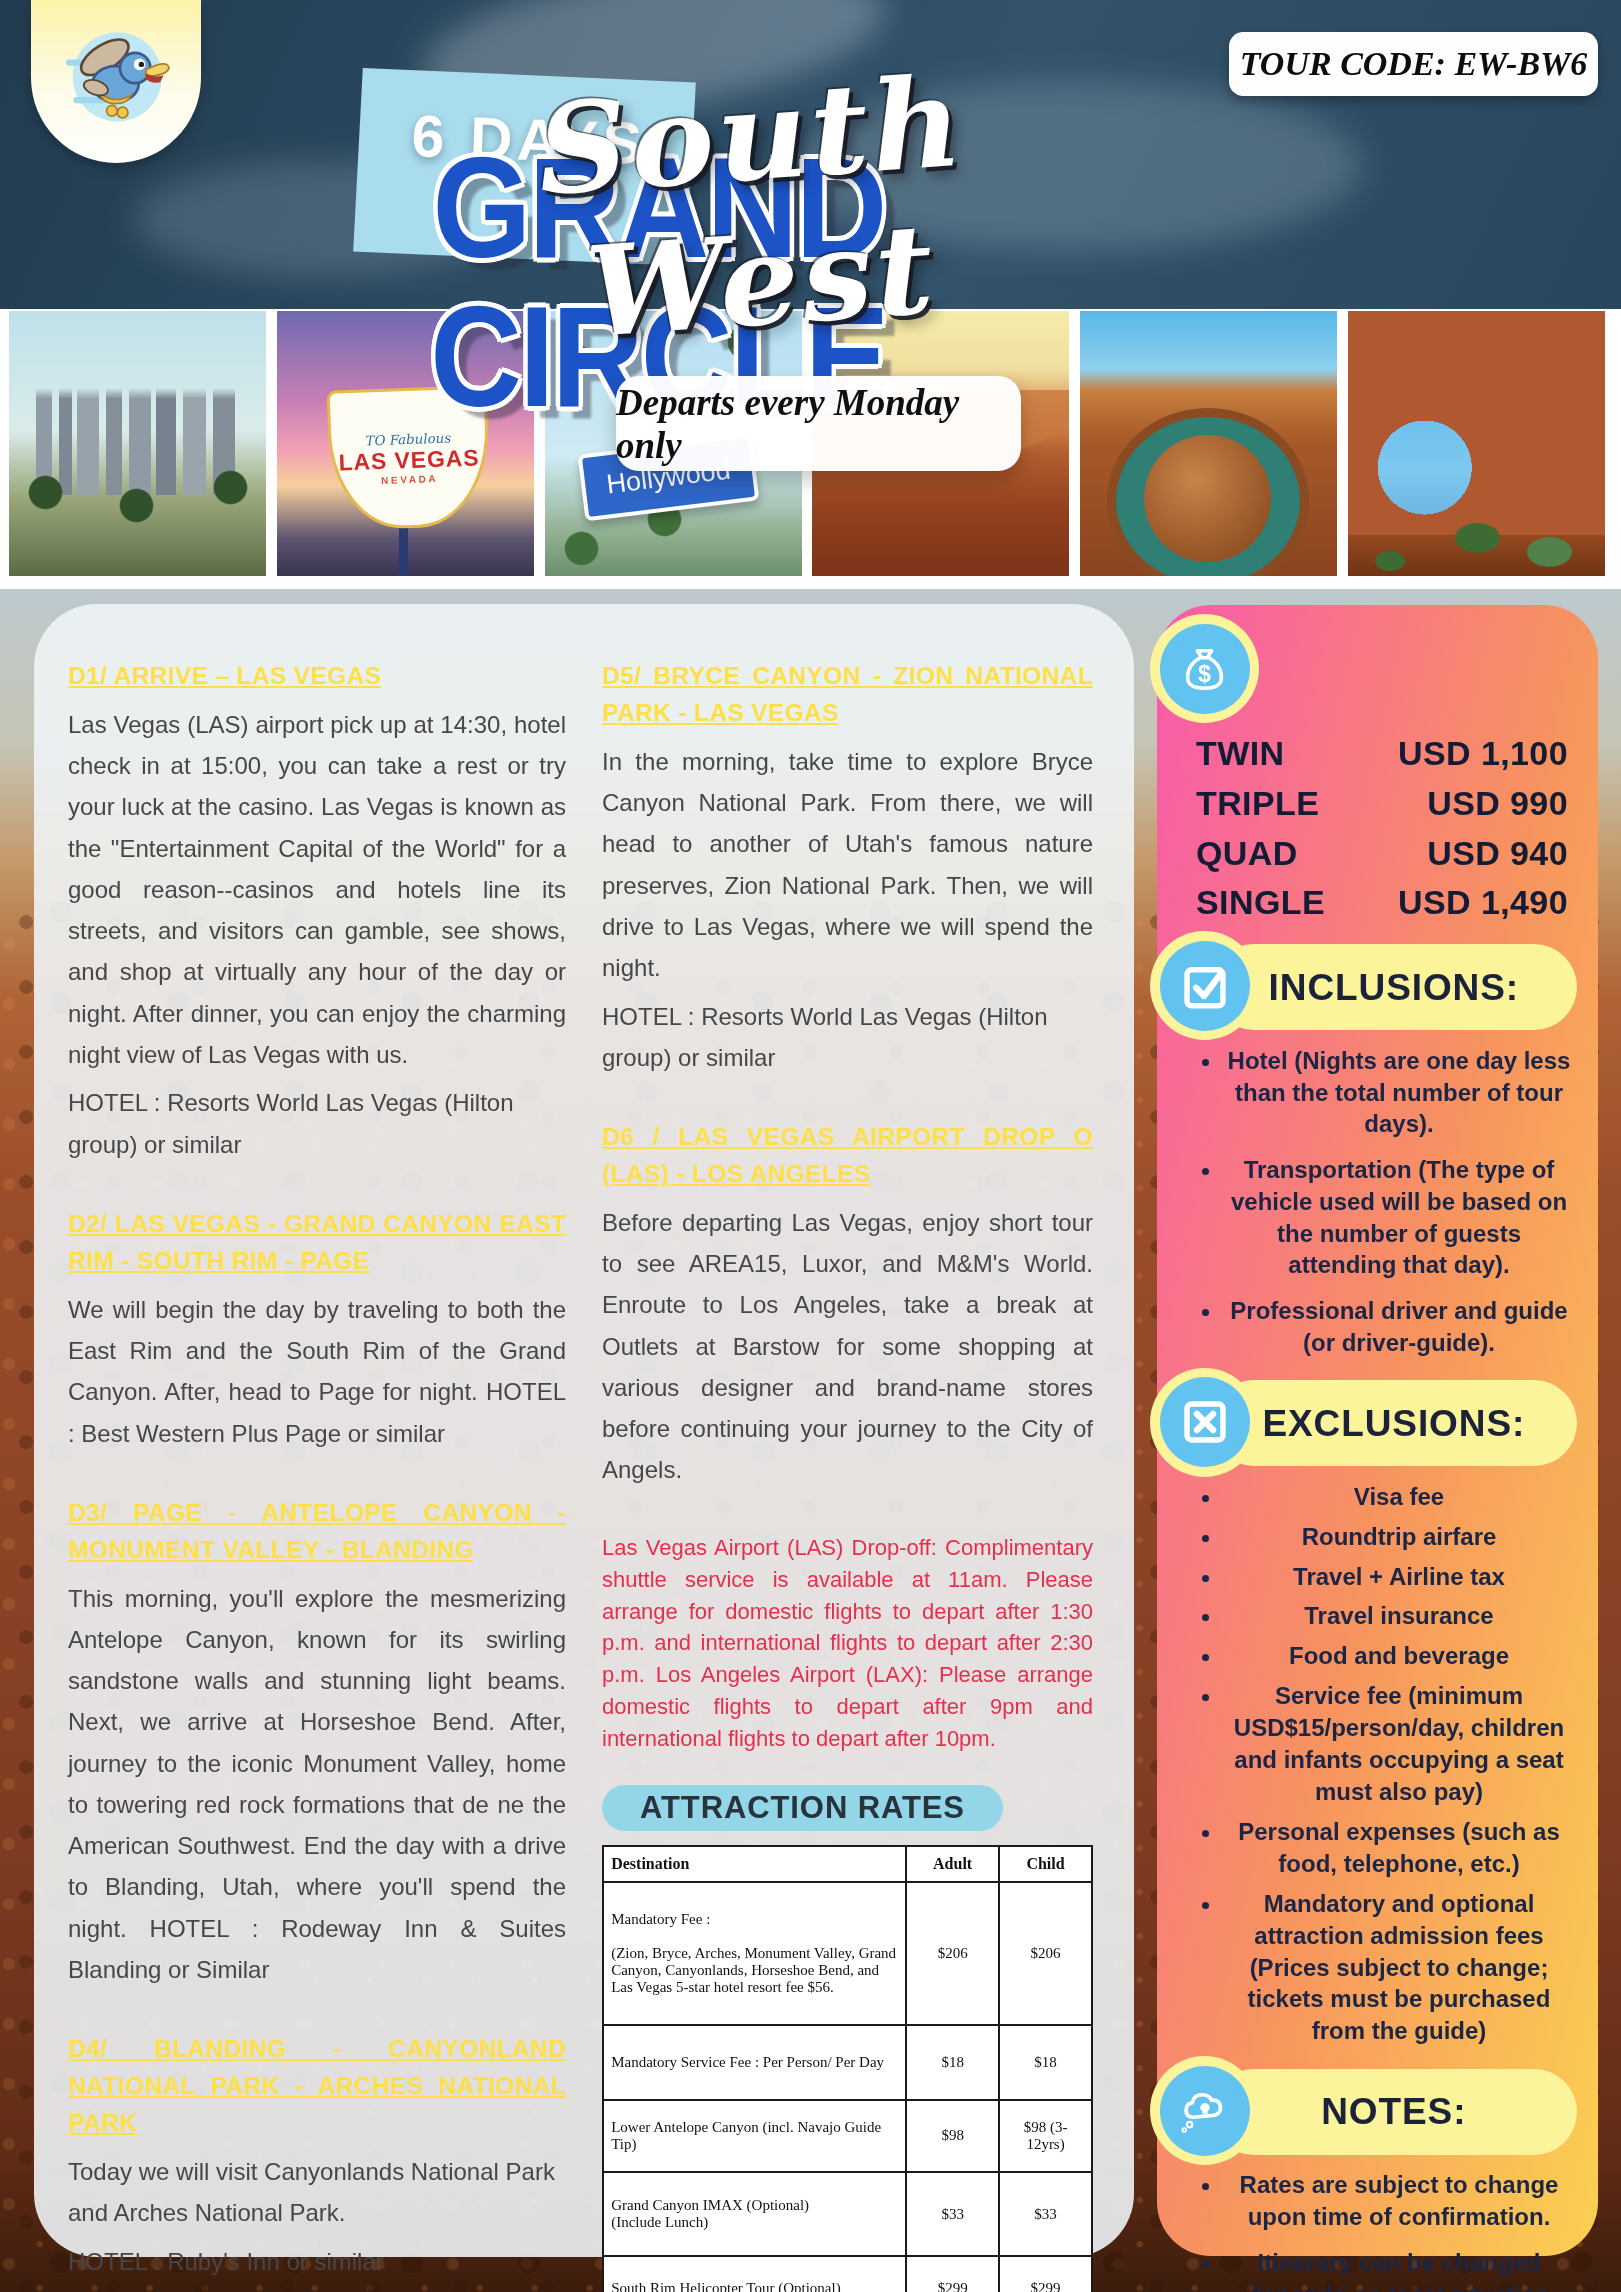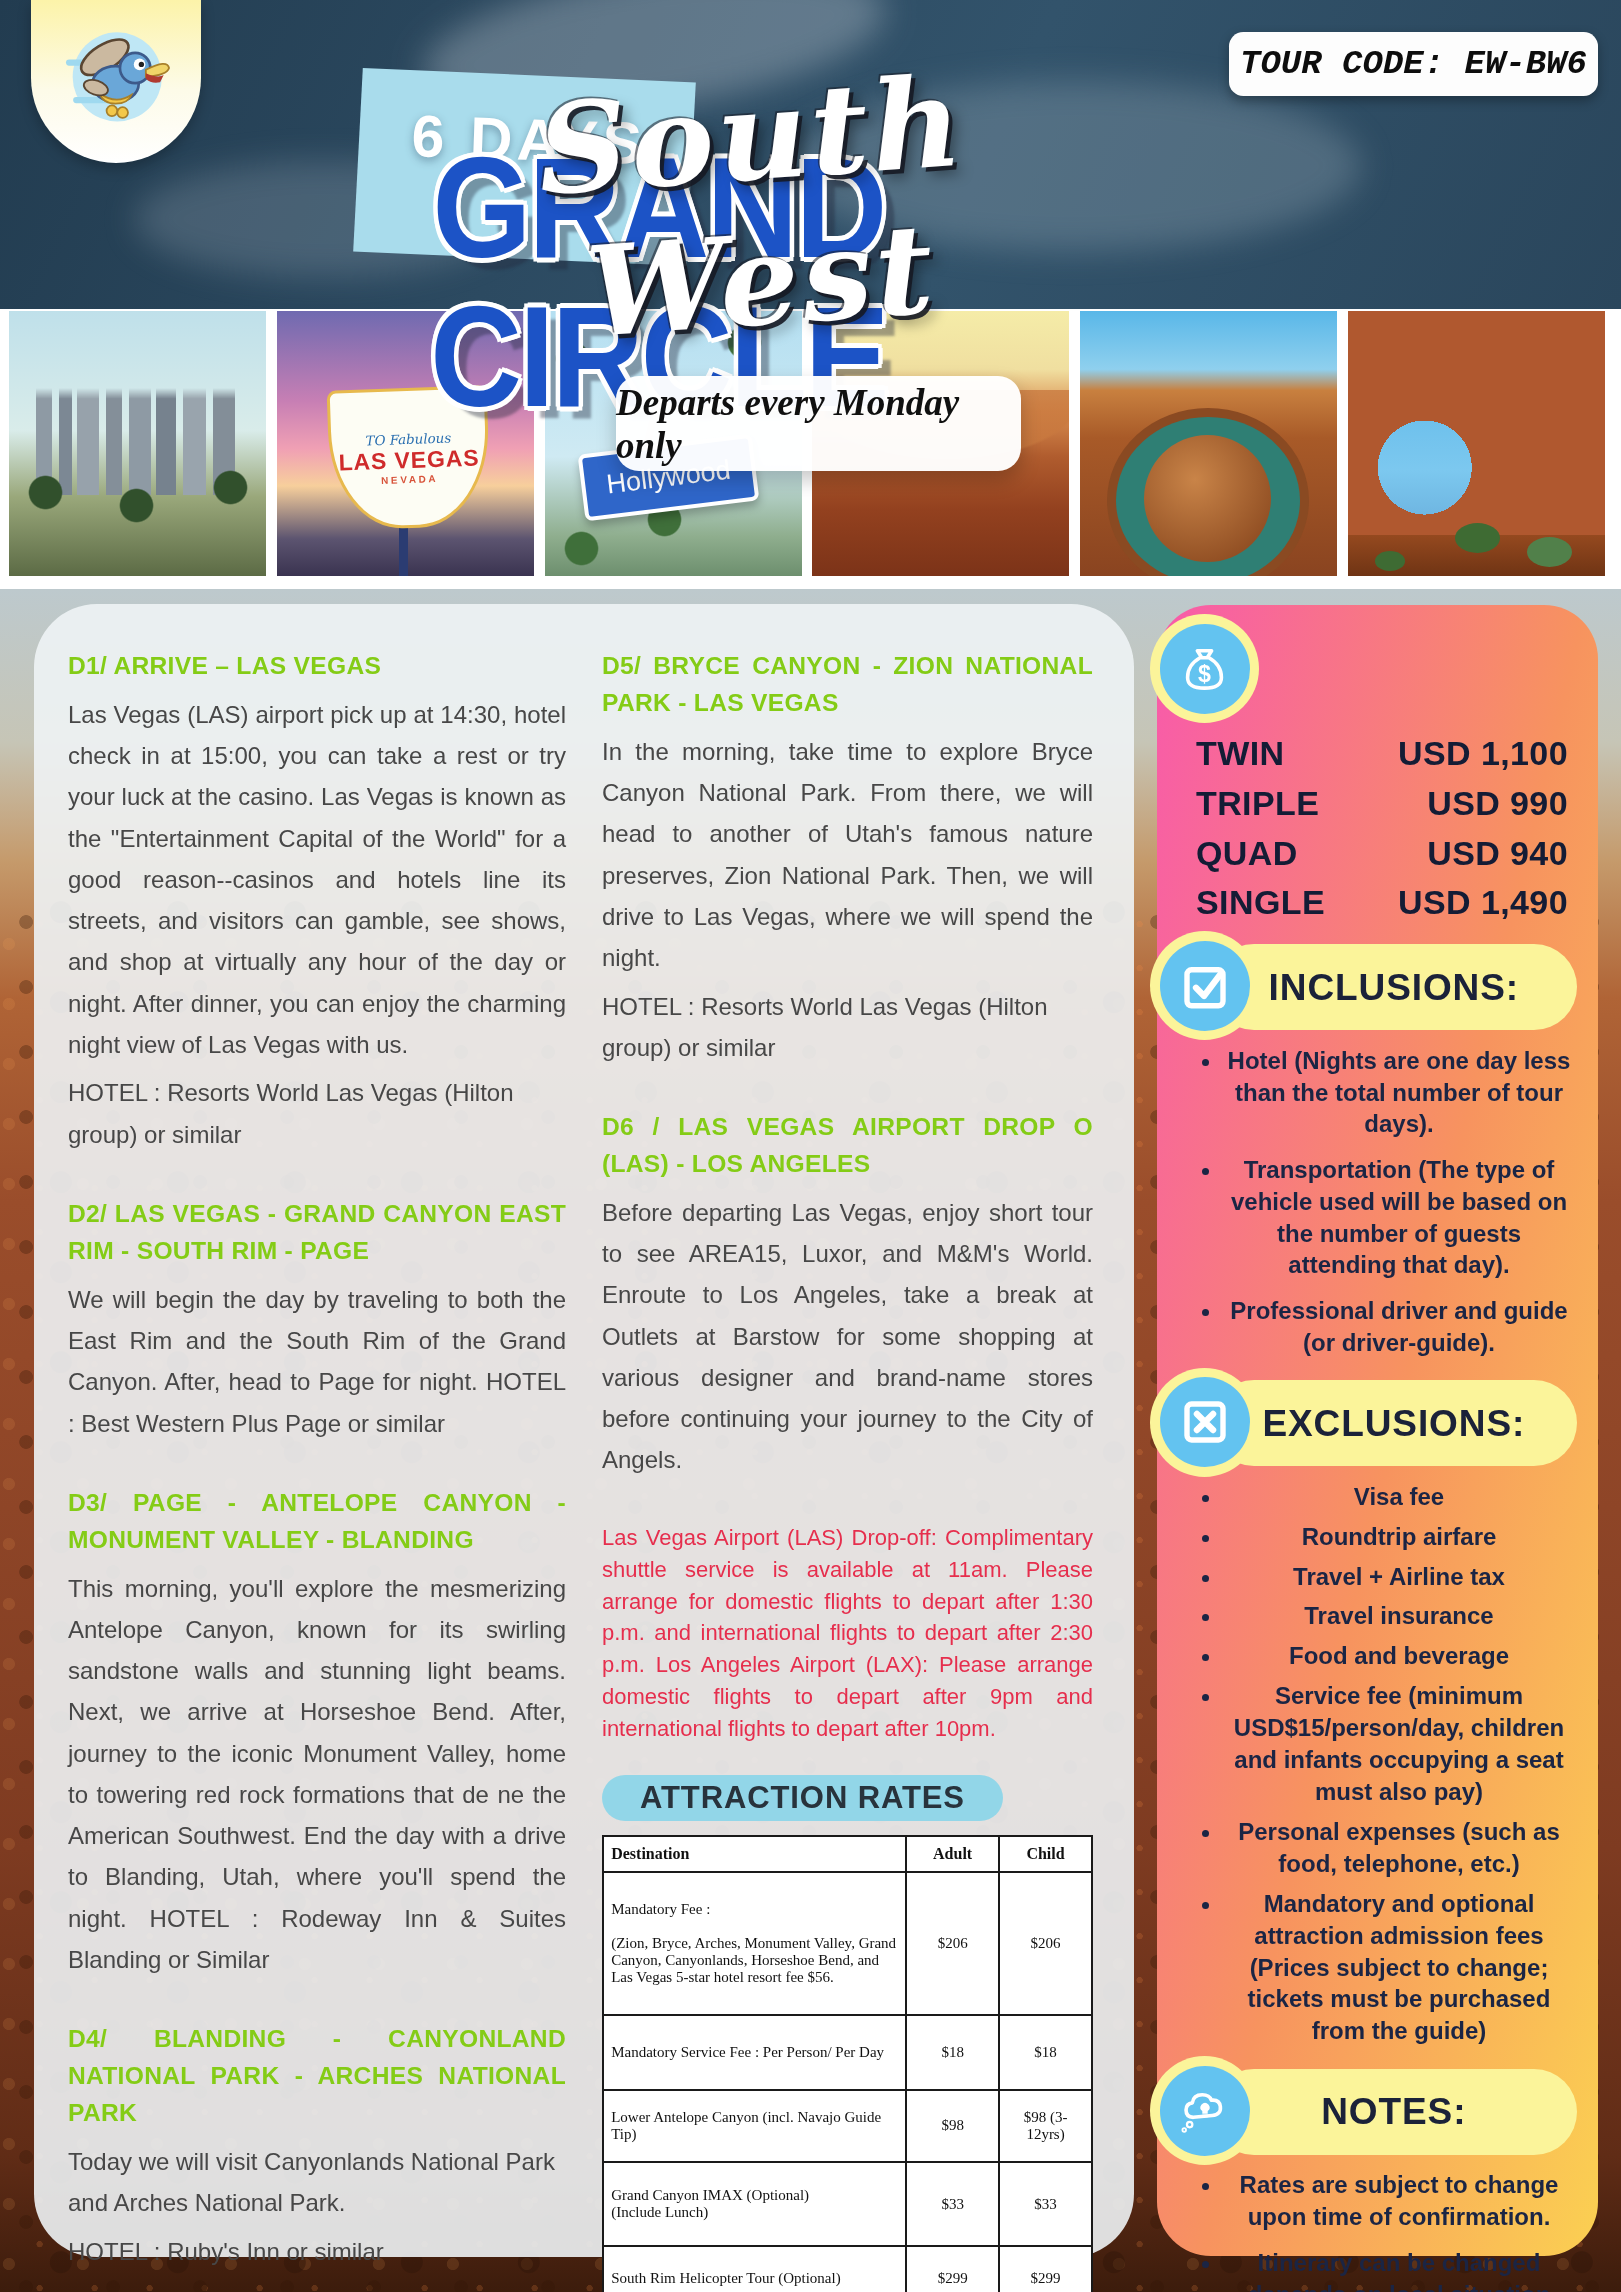--- a/index.html
+++ b/index.html
@@ -40,21 +40,21 @@
     text-shadow:3.6px 4.5px 0 rgba(22,26,36,.9),-1.8px -1.8px 0 rgba(22,26,36,.55),7.2px 9px 12.5px rgba(0,0,0,.35);}
   .title-main{position:absolute;left:202px;top:150px;width:913px;z-index:4;text-align:center;
     font-size:127px;font-weight:900;color:#1c53c6;letter-spacing:-2.7px;line-height:1.05;
     transform:scaleY(1.12);
     text-shadow:4.5px 0 0 #fff,-4.5px 0 0 #fff,0 4.5px 0 #fff,0 -4.5px 0 #fff,
       3.6px 3.6px 0 #fff,-3.6px 3.6px 0 #fff,3.6px -3.6px 0 #fff,-3.6px -3.6px 0 #fff,
       12.5px 10.7px 2.7px rgba(35,40,60,.40);}
   .tour-code{position:absolute;left:1229px;top:32px;width:369px;height:64px;z-index:6;
     background:#fdfdfd;border-radius:14.3px;display:flex;align-items:center;justify-content:center;
     box-shadow:0 4.5px 10.7px rgba(0,0,0,.3);
-    font-family:Liberation Mono, monospace;font-style:italic;font-weight:bold;font-size:34px;color:#0d0d0d;}
+    font-family:Liberation Serif, serif;font-style:italic;font-weight:bold;font-size:34px;color:#0d0d0d;}
 
   
   .photo{position:absolute;top:311px;width:257px;height:265px;overflow:hidden;z-index:2;}
   .p1{left:9px;background:linear-gradient(180deg,#bfe0ea 0%,#d9ecea 45%,#9aa87b 70%,#5c6b45 100%);}
   .p1 .sky-bld{position:absolute;left:27px;bottom:81px;width:206px;height:107px;
     background:linear-gradient(90deg,#8e9aa4 0 16px,transparent 16px 23px,#7c8894 23px 36px,transparent 36px 41px,#97a2ab 41px 63px,transparent 63px 70px,#848f99 70px 86px,transparent 86px 93px,#8e9aa4 93px 115px,transparent 115px 120px,#76828e 120px 140px,transparent 140px 147px,#99a4ad 147px 170px,transparent 170px 177px,#838e98 177px 199px,transparent 199px 206px);
     -webkit-mask:linear-gradient(180deg,transparent 0,#000 10.7px);mask:linear-gradient(180deg,transparent 0,#000 10.7px);}
   .palm{position:absolute;width:41px;height:41px;border-radius:50%;
     background:radial-gradient(circle,#31502c 0 55%,transparent 60%);}
   .p1 .t1{left:16px;bottom:63px}.p1 .t2{left:107px;bottom:50px}.p1 .t3{left:201px;bottom:68px}
@@ -97,22 +97,22 @@
     box-shadow:0 9px 19.7px rgba(0,0,0,.22);
     font-family:"Liberation Serif",serif;font-style:italic;font-weight:bold;font-size:37px;color:#101010;}
 
   
   .content-card{position:absolute;left:34px;top:604px;width:1100px;height:1653px;
     background:rgba(238,243,245,.90);border-radius:63px;z-index:3;}
   .col{position:absolute;top:39px;color:#474747;}
   .col-left{left:34px;width:498px;}
   .col-mid{left:568px;width:491px;}
   .day{margin-bottom:41px;}
-  .day h3{margin:5px 0 9px 0;font-size:24.6px;font-weight:bold;color:#84cc16;line-height:1.5;
-    letter-spacing:0.3px;text-align:justify;}
+  .day h3{margin:15px 0 9px 0;font-size:24.6px;font-weight:bold;color:#fde047;line-height:1.5;
+    letter-spacing:0.3px;text-align:justify;text-decoration:underline;}
   .day p{margin:0 0 7.2px 0;font-size:24px;line-height:1.72;text-align:justify;}
   .day p.nj{text-align:left;}
   .notice{margin:25px 0 30px 0;font-size:22px;line-height:1.45;color:#e62e4d;font-weight:500;text-align:justify;}
   .ar-pill{display:inline-block;background:#92d6e8;border-radius:30px;padding:5px 38px;
     font-size:31px;font-weight:bold;color:#28333c;letter-spacing:0.9px;margin-bottom:14.3px;}
   table.rates{border-collapse:collapse;width:100%;background:#fff;
     font-family:"Liberation Serif",serif;color:#111;}
   table.rates td,table.rates th{border:2.2px solid #1a1a1a;padding:3.6px 7.2px;font-size:15px;vertical-align:middle;}
   table.rates th{font-weight:bold;text-align:center;height:27px;font-size:16px;}
   table.rates th:first-child{text-align:left;}

